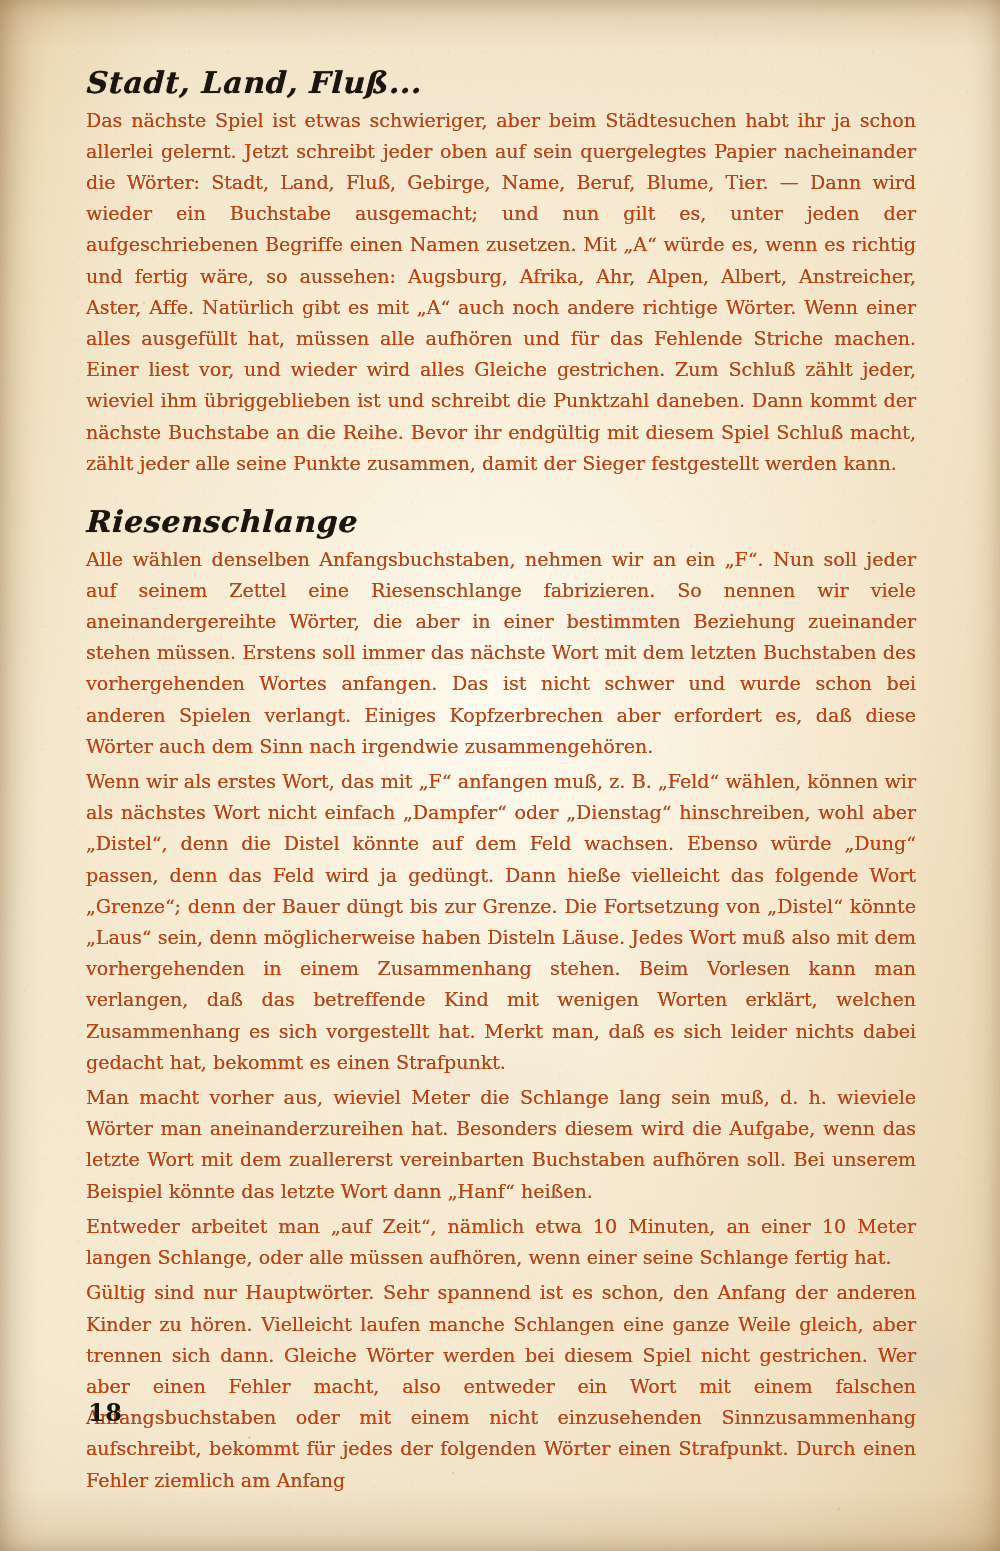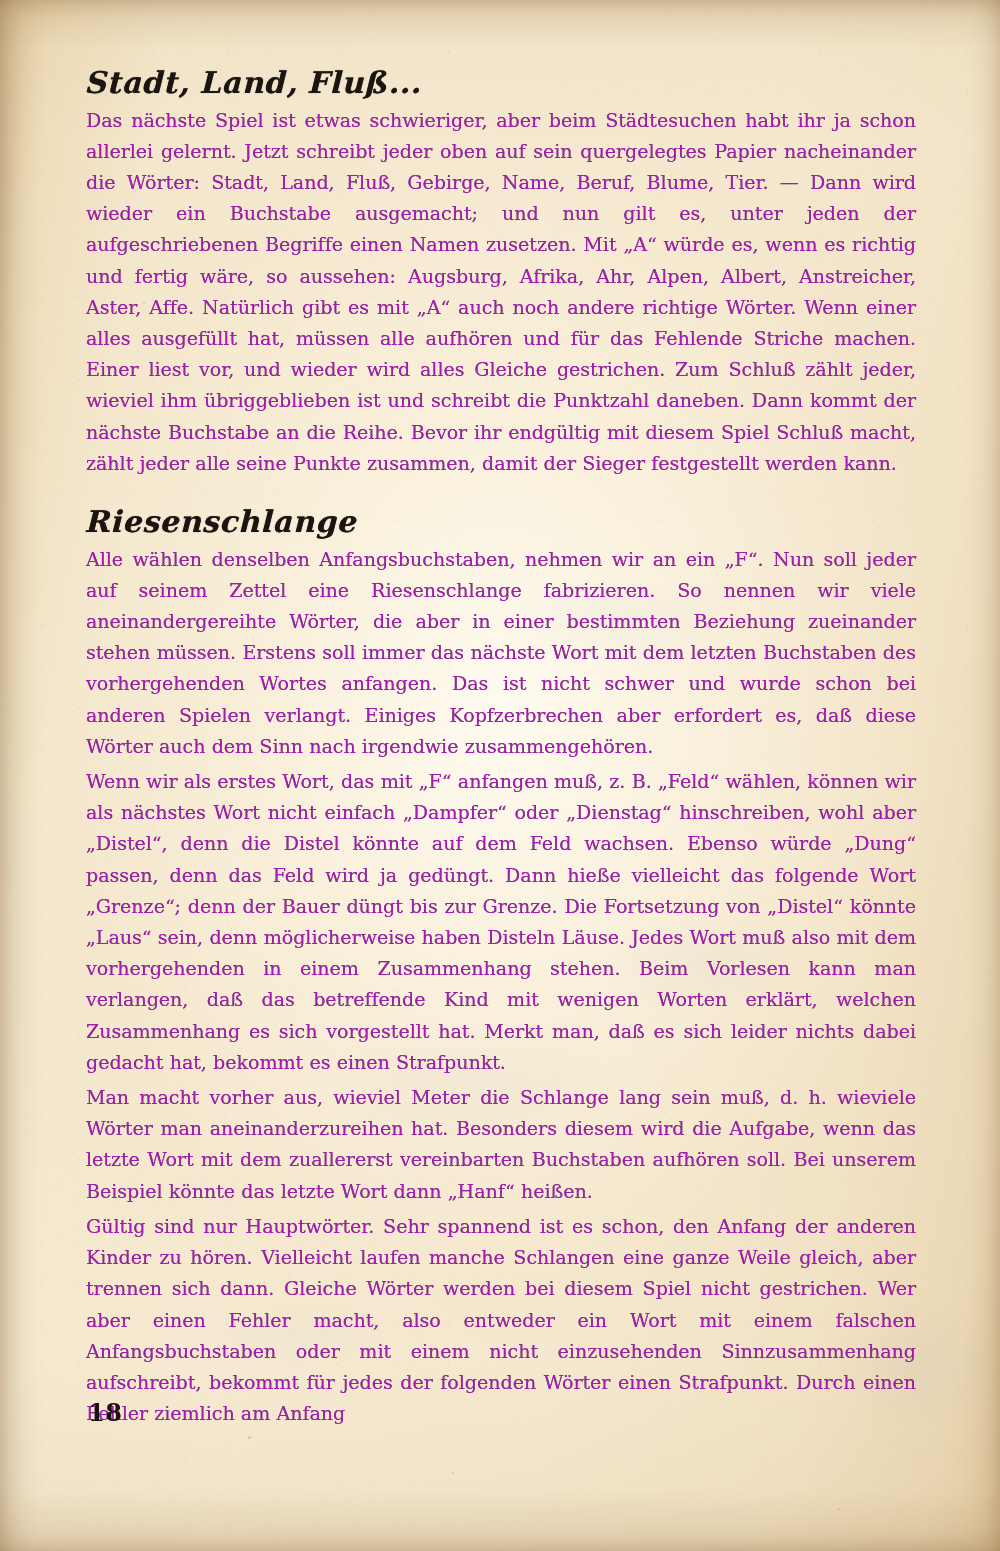--- a/index.html
+++ b/index.html
@@ -113,21 +113,21 @@
   }
   .section-heading.second {
     margin-top: 28px;
   }
 
   
   .body-par {
     font-family: "DejaVu Serif", "Liberation Serif", serif;
     font-size: 19.1px;
     line-height: 31.2px;
-    color: #a21caf;
+    color: #c2410c;
     text-align: justify;
     text-justify: inter-word;
     margin: 0;
     letter-spacing: -0.05px;
     word-spacing: 0.2px;
     text-shadow: 0 0 0.65px rgba(23,18,14,0.55);
   }
   .body-par + .body-par { margin-top: 4px; }
   .body-par:last-child { text-align-last: left; }
 
@@ -174,20 +174,21 @@
     <p class="body-par gap-after-heading">Das nächste Spiel ist etwas schwieriger, aber beim Städtesuchen habt ihr ja schon allerlei gelernt. Jetzt schreibt jeder oben auf sein quergelegtes Papier nacheinander die Wörter: Stadt, Land, Fluß, Gebirge, Name, Beruf, Blume, Tier. — Dann wird wieder ein Buchstabe ausgemacht; und nun gilt es, unter jeden der aufgeschriebenen Begriffe einen Namen zusetzen. Mit „A“ würde es, wenn es richtig und fertig wäre, so aussehen: Augsburg, Afrika, Ahr, Alpen, Albert, Anstreicher, Aster, Affe. Natürlich gibt es mit „A“ auch noch andere richtige Wörter. Wenn einer alles ausgefüllt hat, müssen alle aufhören und für das Fehlende Striche machen. Einer liest vor, und wieder wird alles Gleiche gestrichen. Zum Schluß zählt jeder, wieviel ihm übriggeblieben ist und schreibt die Punktzahl daneben. Dann kommt der nächste Buchstabe an die Reihe. Bevor ihr endgültig mit diesem Spiel Schluß macht, zählt jeder alle seine Punkte zusammen, damit der Sieger festgestellt werden kann.</p>
 
     <h2 class="section-heading second">Riesenschlange</h2>
 
     <p class="body-par gap-after-heading">Alle wählen denselben Anfangsbuchstaben, nehmen wir an ein „F“. Nun soll jeder auf seinem Zettel eine Riesenschlange fabrizieren. So nennen wir viele aneinandergereihte Wörter, die aber in einer bestimmten Beziehung zueinander stehen müssen. Erstens soll immer das nächste Wort mit dem letzten Buchstaben des vorhergehenden Wortes anfangen. Das ist nicht schwer und wurde schon bei anderen Spielen verlangt. Einiges Kopfzerbrechen aber erfordert es, daß diese Wörter auch dem Sinn nach irgendwie zusammengehören.</p>
 
     <p class="body-par par-block">Wenn wir als erstes Wort, das mit „F“ anfangen muß, z. B. „Feld“ wählen, können wir als nächstes Wort nicht einfach „Dampfer“ oder „Dienstag“ hinschreiben, wohl aber „Distel“, denn die Distel könnte auf dem Feld wachsen. Ebenso würde „Dung“ passen, denn das Feld wird ja gedüngt. Dann hieße vielleicht das folgende Wort „Grenze“; denn der Bauer düngt bis zur Grenze. Die Fortsetzung von „Distel“ könnte „Laus“ sein, denn möglicherweise haben Disteln Läuse. Jedes Wort muß also mit dem vorhergehenden in einem Zusammenhang stehen. Beim Vorlesen kann man verlangen, daß das betreffende Kind mit wenigen Worten erklärt, welchen Zusammenhang es sich vorgestellt hat. Merkt man, daß es sich leider nichts dabei gedacht hat, bekommt es einen Strafpunkt.</p>
 
     <p class="body-par par-block">Man macht vorher aus, wieviel Meter die Schlange lang sein muß, d. h. wieviele Wörter man aneinanderzureihen hat. Besonders diesem wird die Aufgabe, wenn das letzte Wort mit dem zuallererst vereinbarten Buchstaben aufhören soll. Bei unserem Beispiel könnte das letzte Wort dann „Hanf“ heißen.</p>
 
+    <p class="body-par par-block">Entweder arbeitet man „auf Zeit“, nämlich etwa 10 Minuten, an einer 10 Meter langen Schlange, oder alle müssen aufhören, wenn einer seine Schlange fertig hat.</p>
 
     <p class="body-par par-block">Gültig sind nur Hauptwörter. Sehr spannend ist es schon, den Anfang der anderen Kinder zu hören. Vielleicht laufen manche Schlangen eine ganze Weile gleich, aber trennen sich dann. Gleiche Wörter werden bei diesem Spiel nicht gestrichen. Wer aber einen Fehler macht, also entweder ein Wort mit einem falschen Anfangsbuchstaben oder mit einem nicht einzusehenden Sinnzusammenhang aufschreibt, bekommt für jedes der folgenden Wörter einen Strafpunkt. Durch einen Fehler ziemlich am Anfang</p>
 
   </div>
 
   <div class="folio">18</div>
 
   <div class="edge-shadow"></div>
 </div>
 

